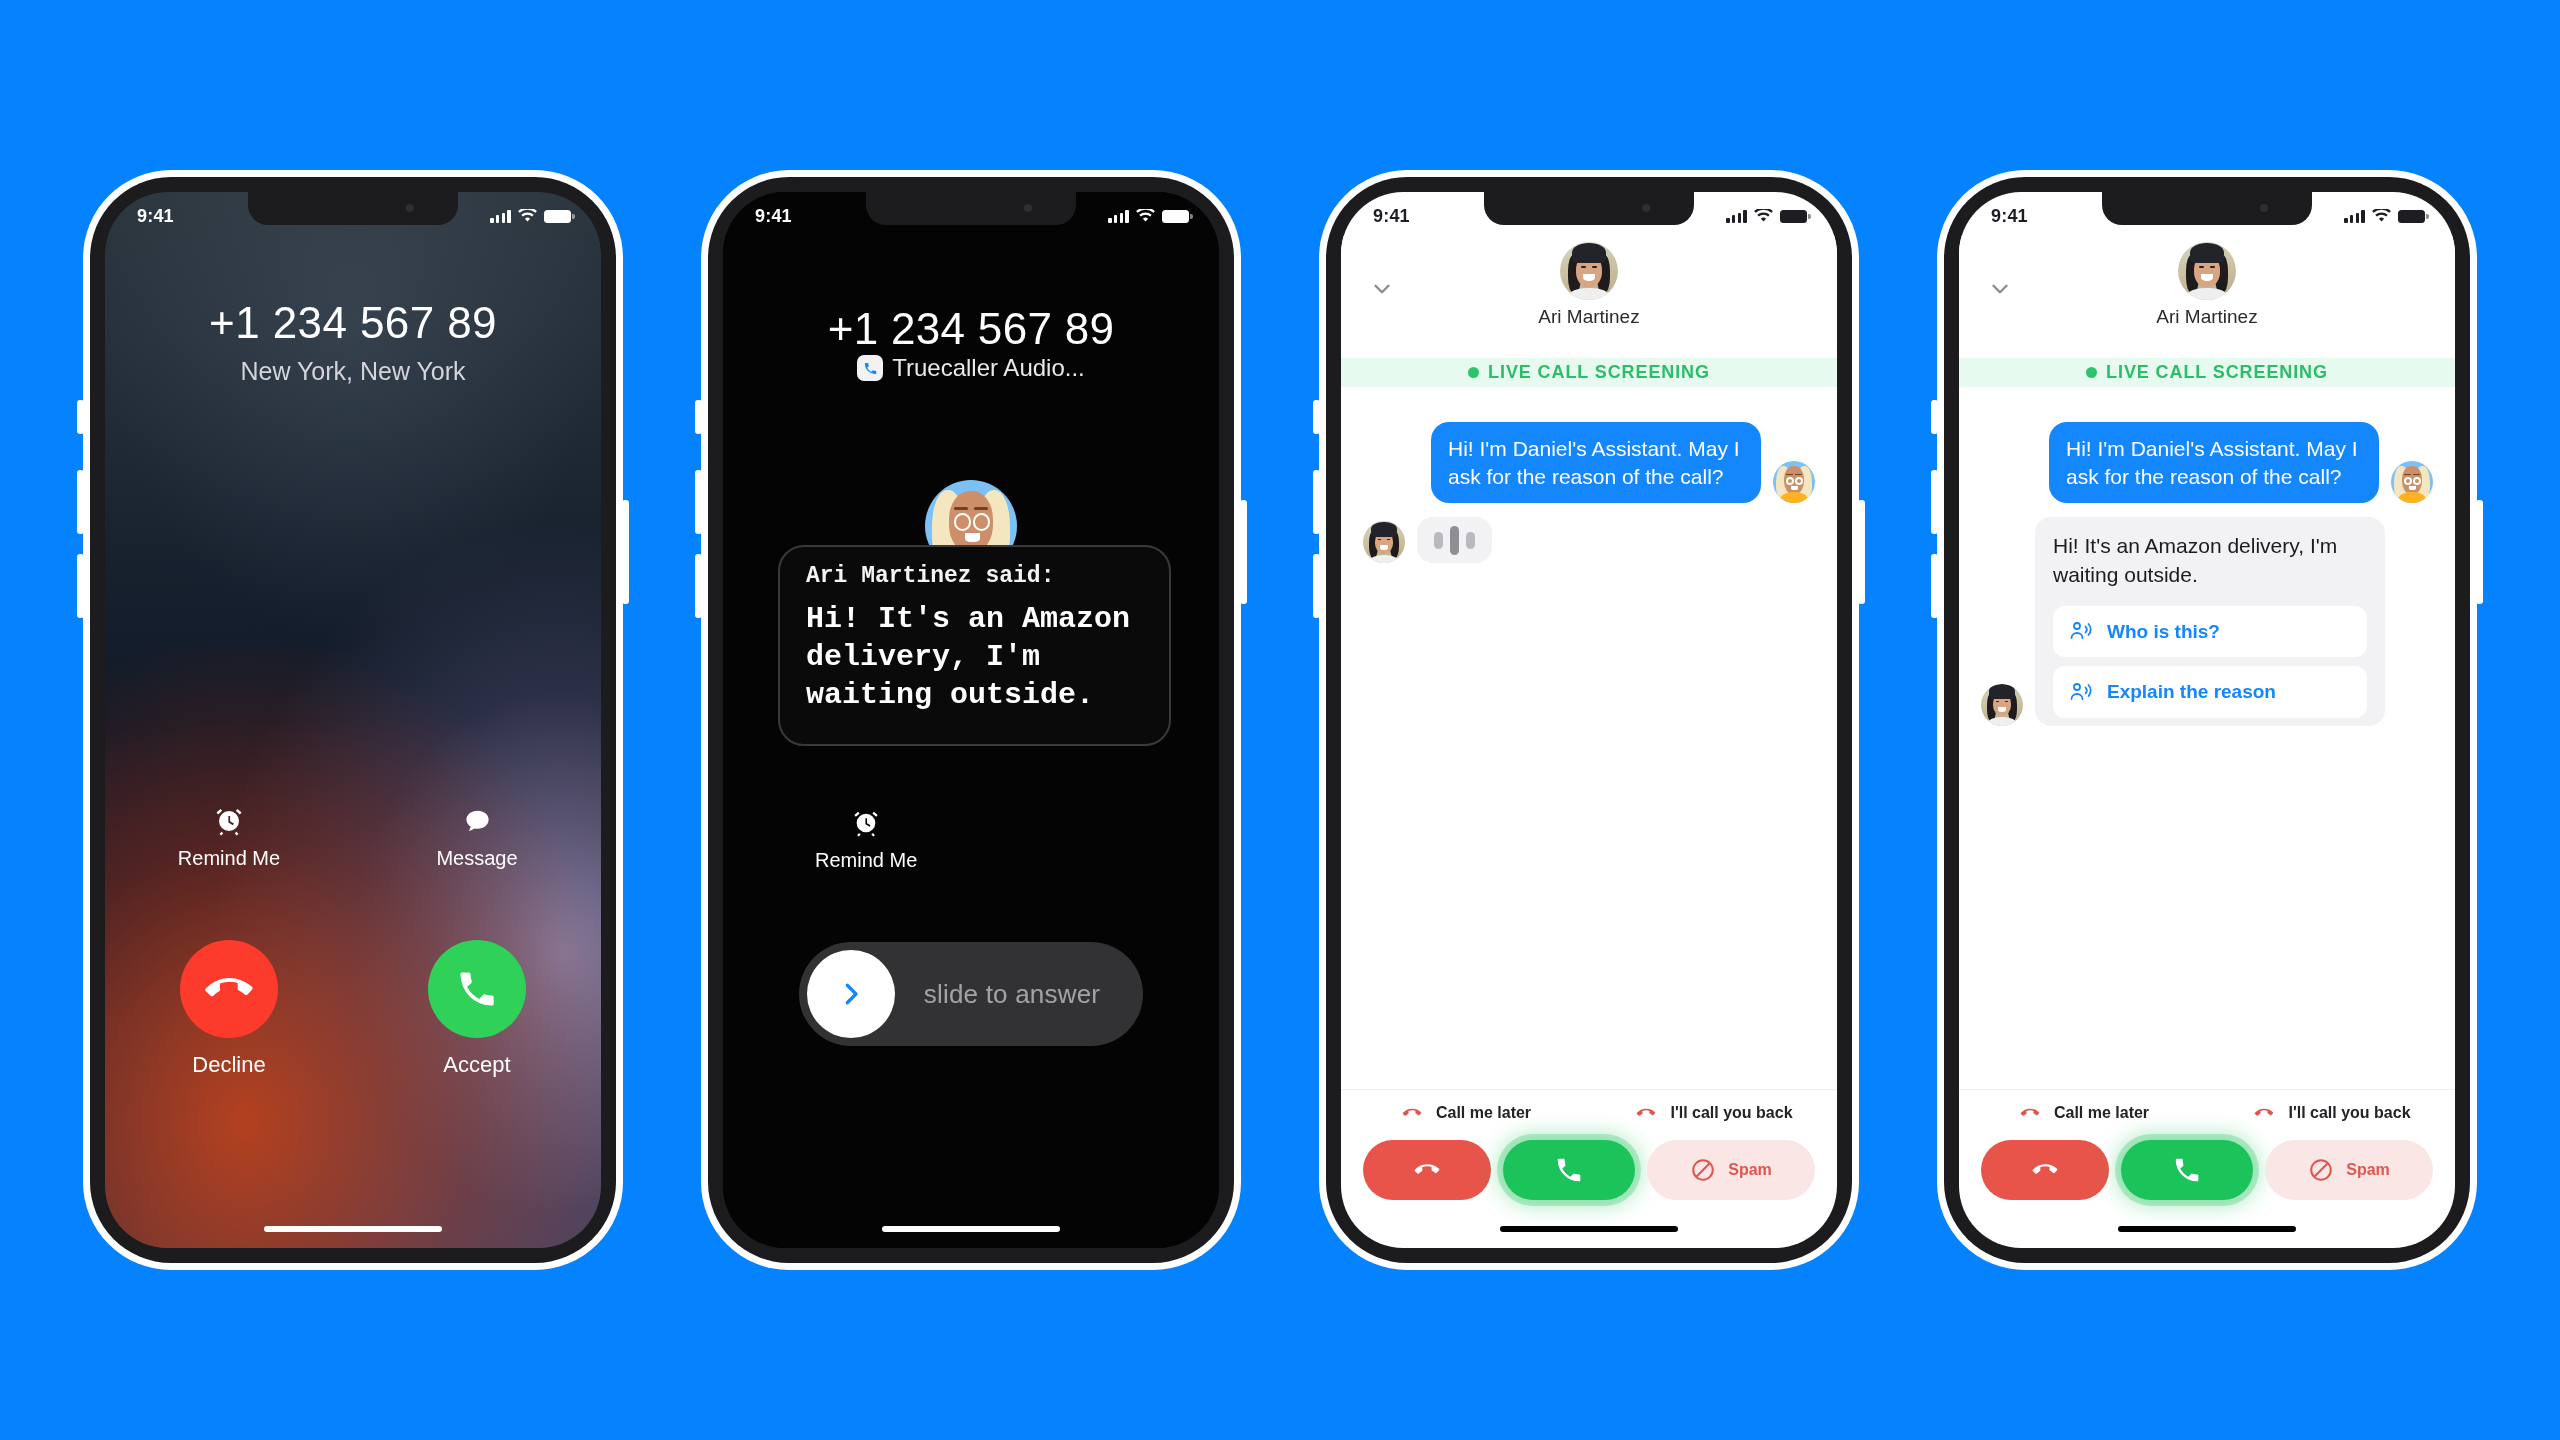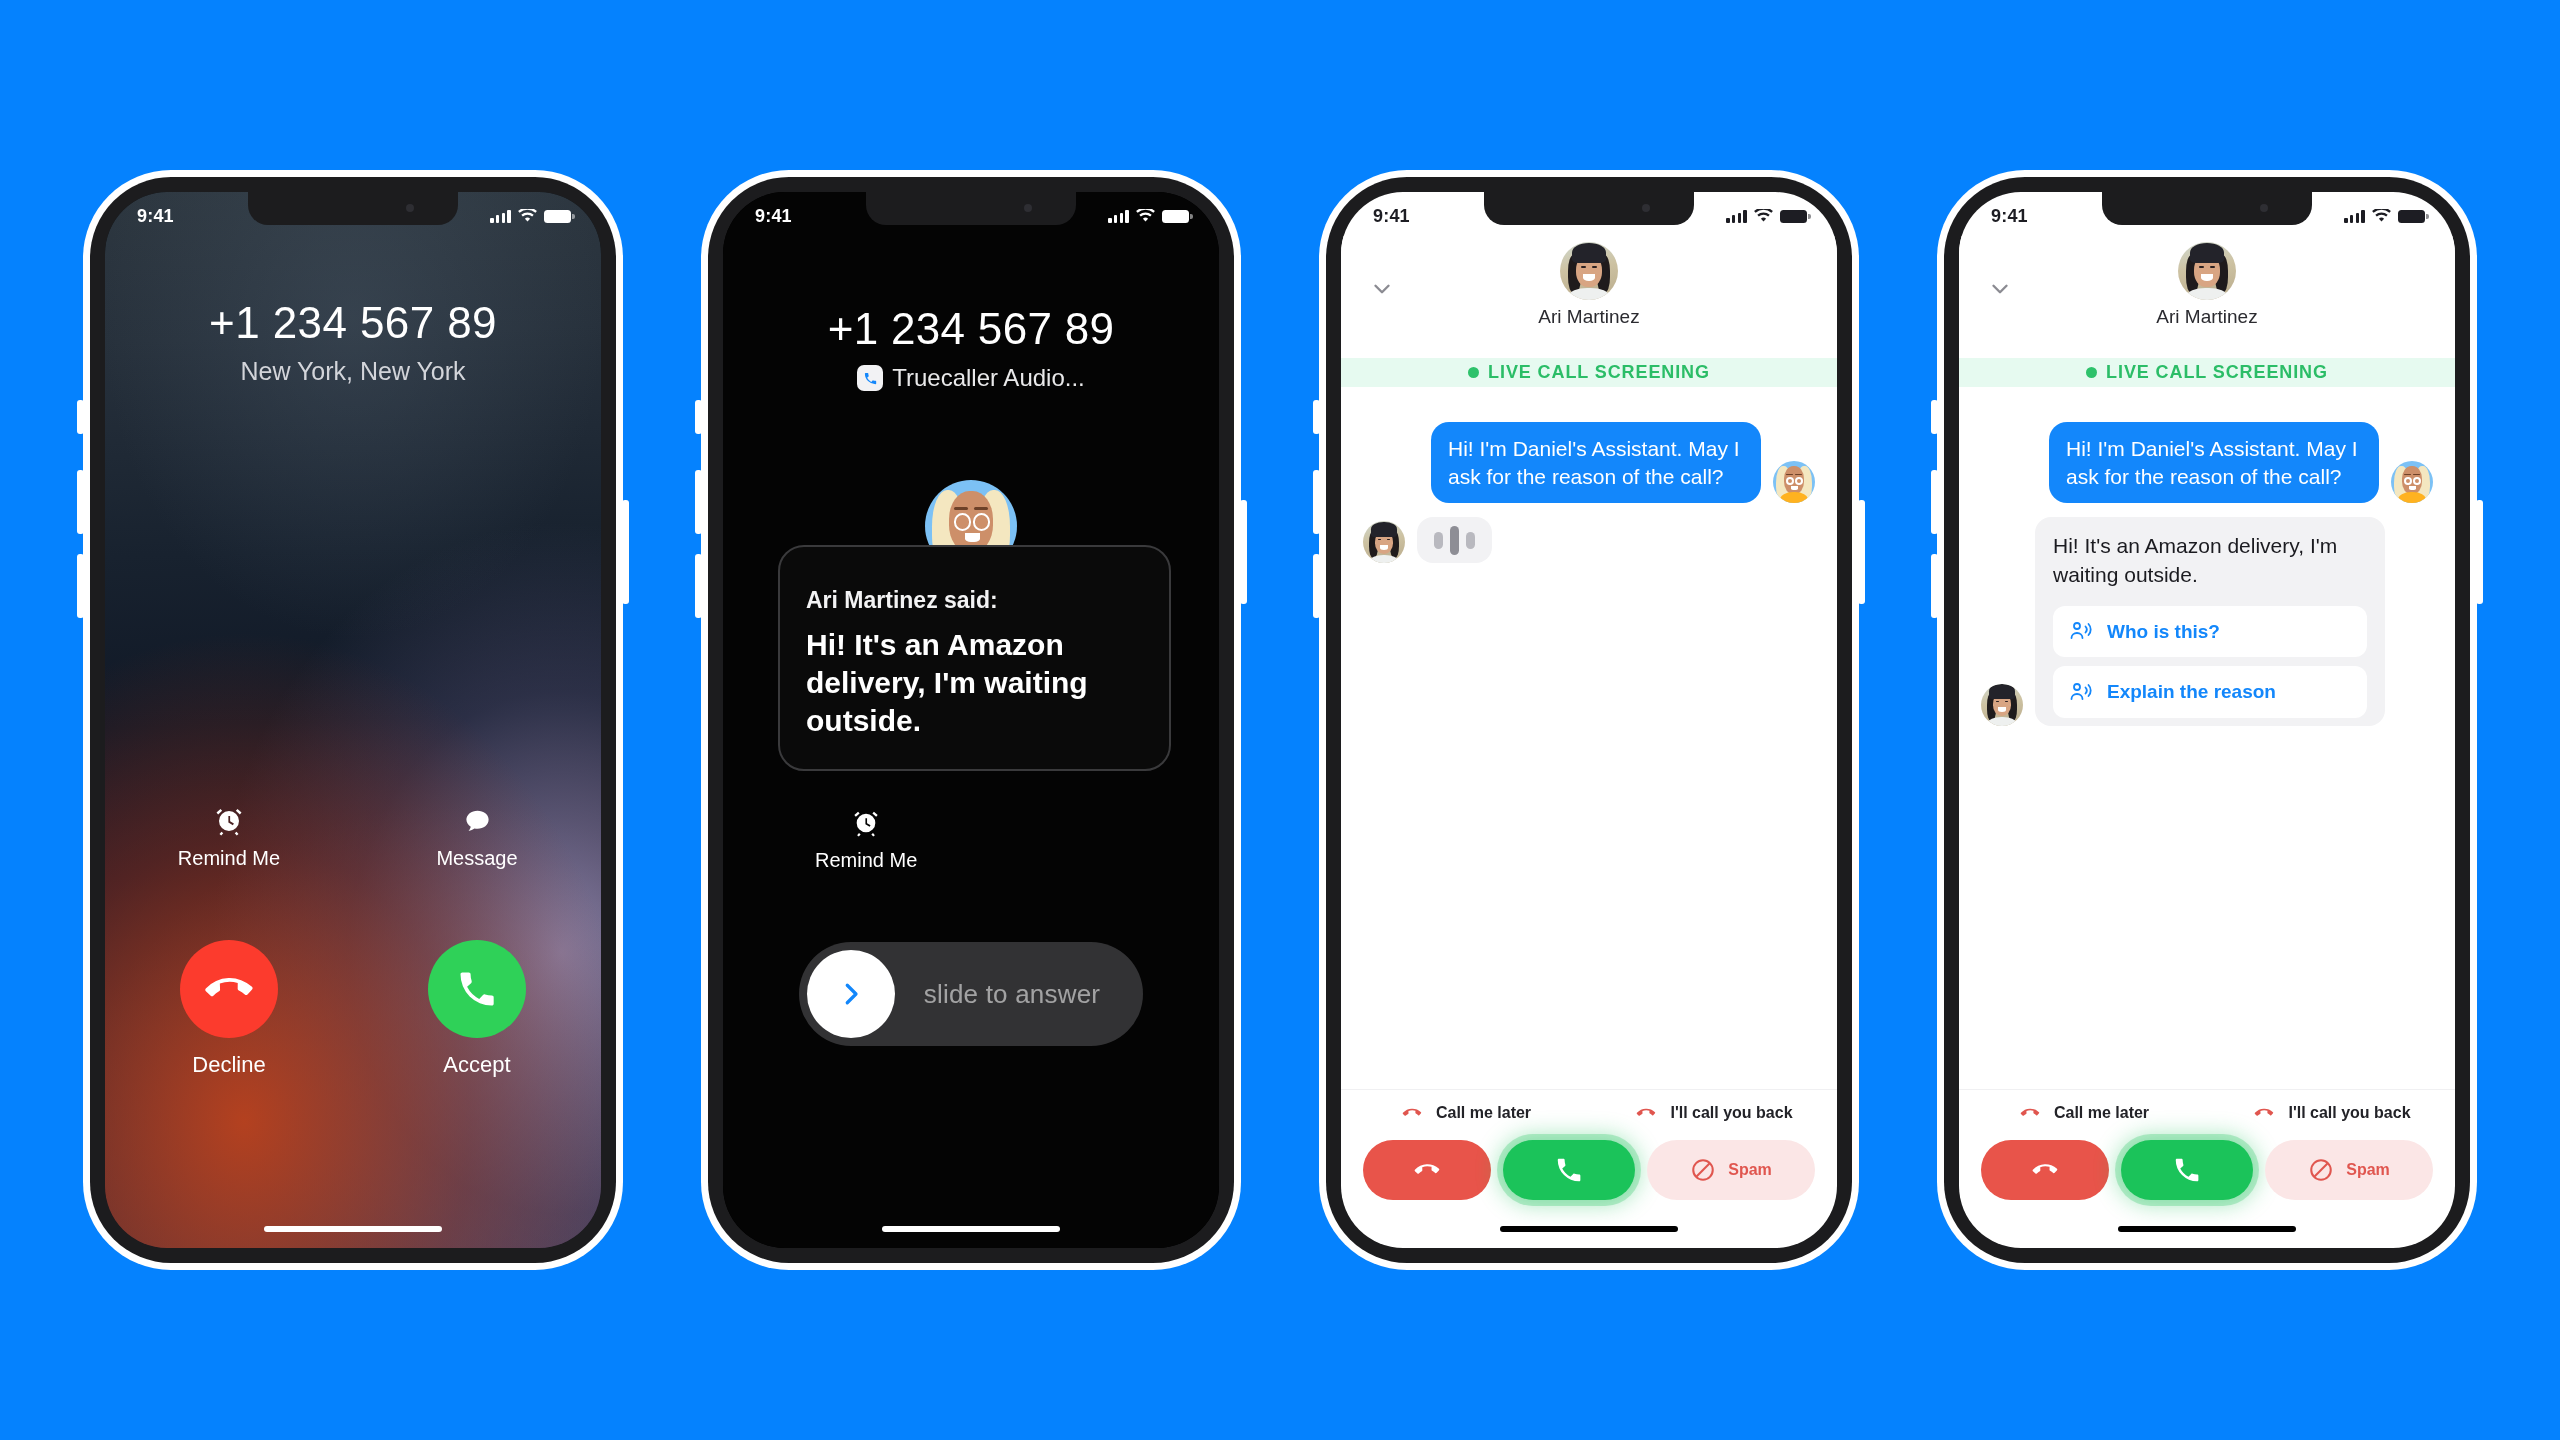--- a/index.html
+++ b/index.html
@@ -178,42 +178,43 @@
   }
   .round-btn.red   { background: #fc3b2d; }
   .round-btn.green { background: #2fd158; }
   .act-lbl { color: #fff; font-size: 22px; margin-top: 14px; }
 
   
   .p2-bg { position: absolute; inset: 0; background: #040404; }
   .p2-head { position: absolute; top: 112px; left: 0; right: 0; text-align: center; color: #fff; z-index: 10; }
   .p2-number { font-size: 44px; font-weight: 500; letter-spacing: .3px; }
   .p2-sub {
-    margin-top: 10px; font-size: 24px; color: #e9e9ea;
+    font-size: 24px; color: #e9e9ea;
     display: flex; align-items: center; justify-content: center; gap: 9px;
   }
   .tc-badge {
     width: 26px; height: 26px; border-radius: 7px;
     background: #f2f2f4;
     display: inline-flex; align-items: center; justify-content: center;
   }
 
   .p2-avatar {
     position: absolute; top: 288px; left: 50%; transform: translateX(-50%);
     width: 92px; height: 92px; border-radius: 50%;
     overflow: hidden; z-index: 9;
   }
 
   .p2-card {
     position: absolute; left: 55px; right: 48px; top: 353px;
     background: #0a0a0a;
     border: 2px solid #3a3a3c;
     border-radius: 26px;
-    padding: 40px 26px 30px;
+    padding: 16px 26px 30px;
     z-index: 12;
+    font-family: Liberation Mono, monospace;
   }
   .p2-card-name { color: #f3f3f4; font-size: 23px; font-weight: bold; }
   .p2-card-body { color: #ffffff; font-size: 30px; font-weight: bold; line-height: 1.26; margin-top: 12px; }
 
   .p2-remind {
     position: absolute; top: 612px; left: 92px;
     text-align: center; color: #fff; z-index: 10;
   }
 
   .p2-slider {

